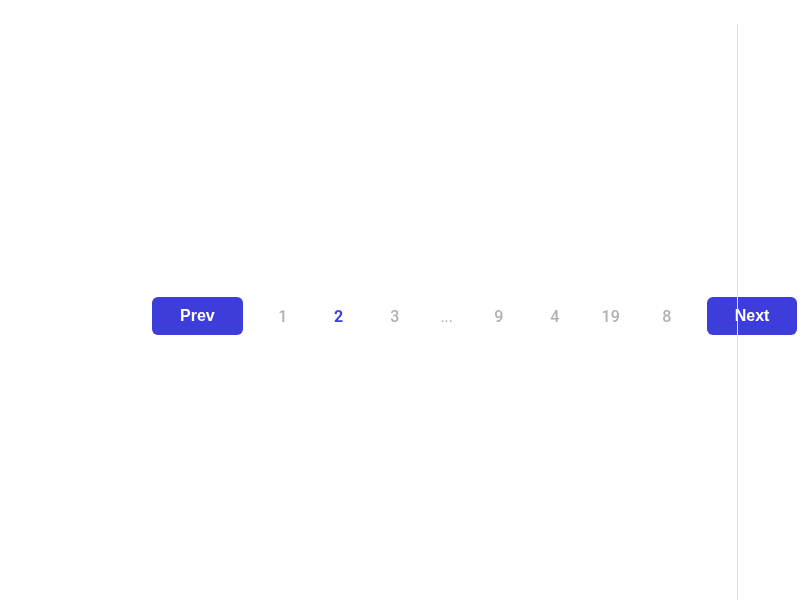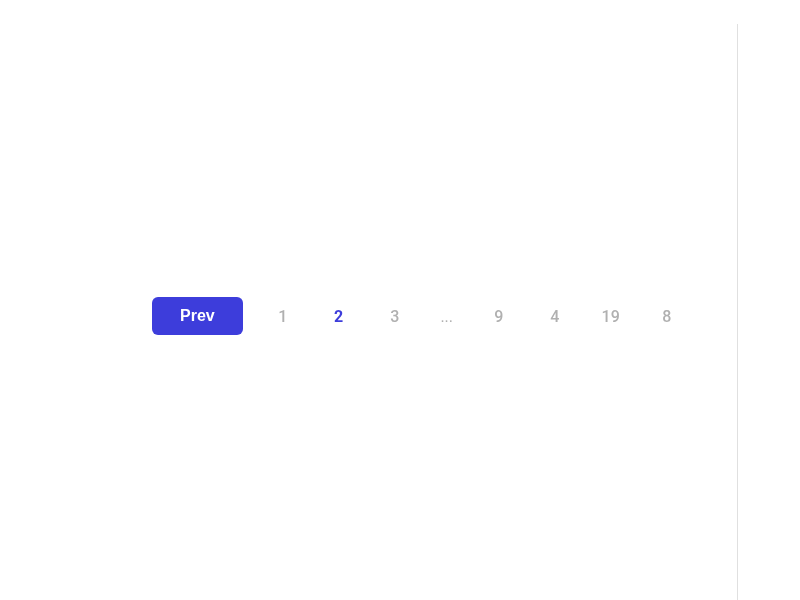--- a/index.html
+++ b/index.html
@@ -89,14 +89,15 @@
 
   <span class="page-number">1</span>
   <span class="page-number active">2</span>
   <span class="page-number">3</span>
   <span class="page-ellipsis">...</span>
   <span class="page-number">9</span>
   <span class="page-number">4</span>
   <span class="page-number">19</span>
   <span class="page-number">8</span>
 
+  <button class="btn-nav">Next</button>
 
 </nav>
 
 </body></html>

